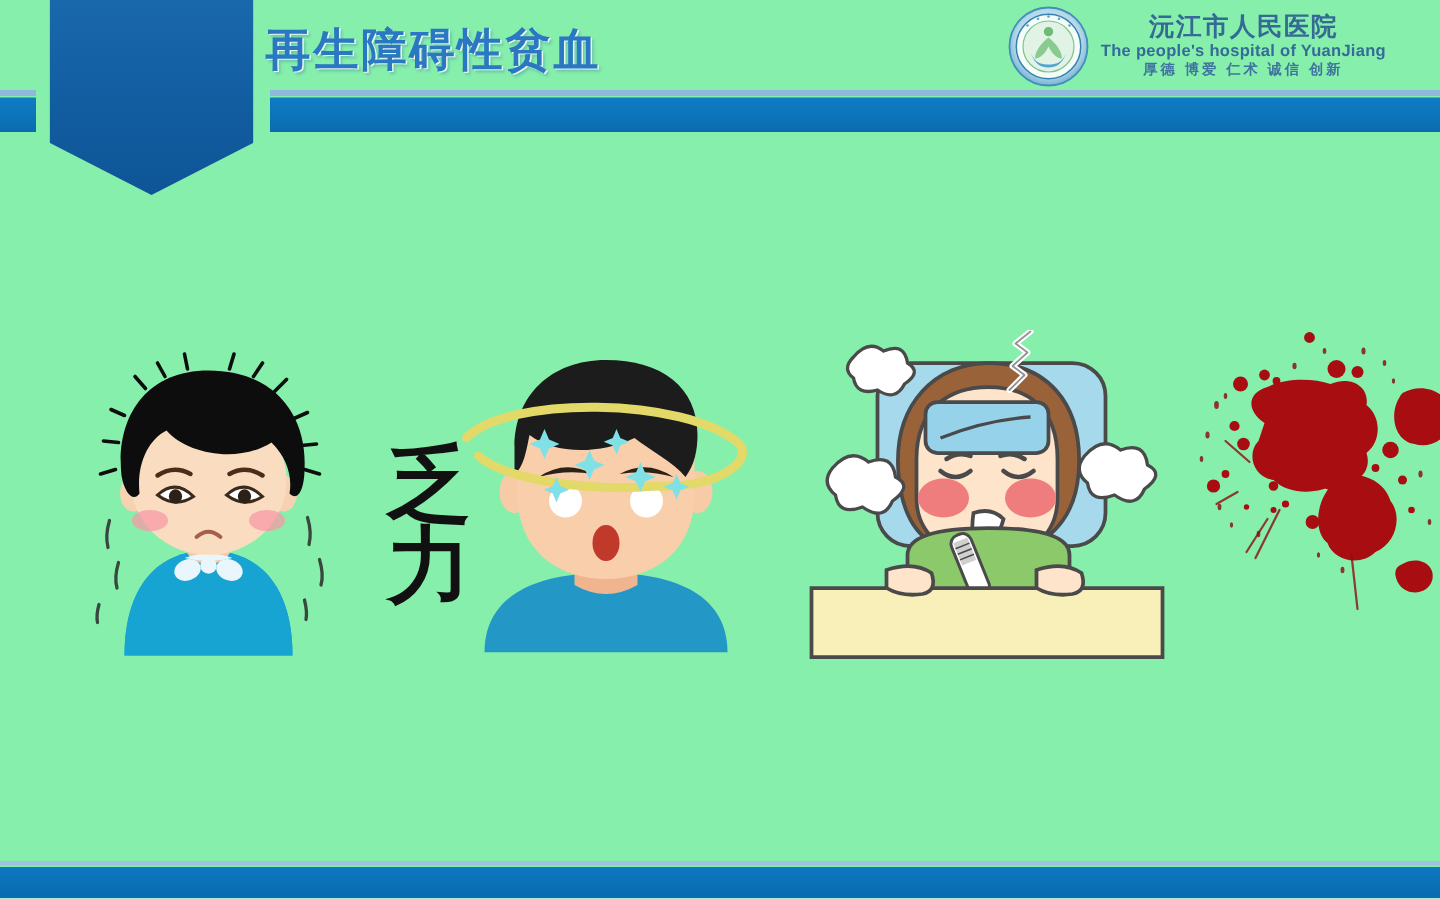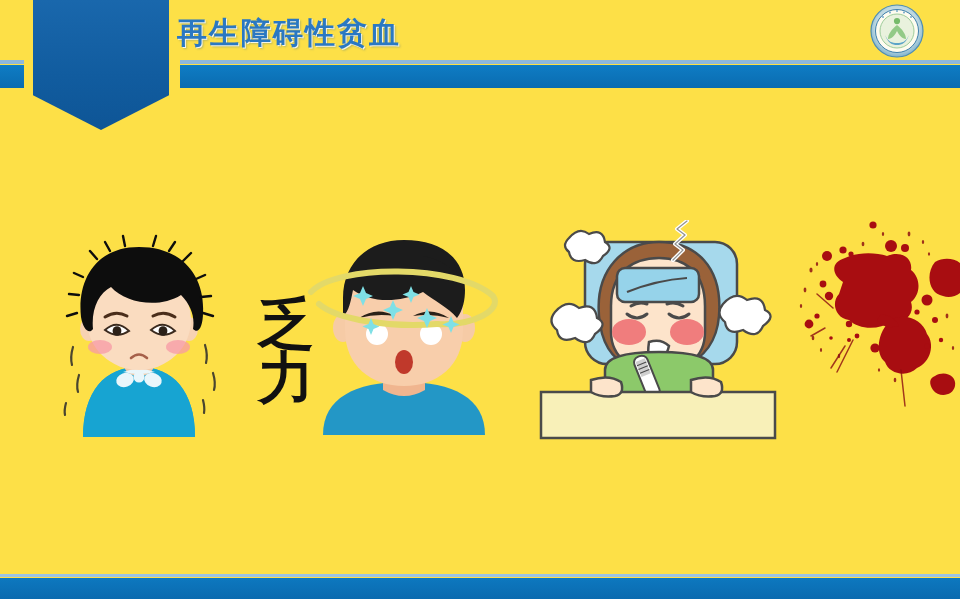--- a/index.html
+++ b/index.html
@@ -7,21 +7,21 @@
     padding: 0;
     background: #ffffff;
   }
   body {
     font-family: "Liberation Sans", "DejaVu Sans", sans-serif;
   }
   #slide {
     position: relative;
     width: 960px;
     height: 599px;
-    background: #fde047;
+    background: #86efac;
     overflow: hidden;
   }
 
   
   .header-bar-wrap {
     position: absolute;
     left: 0;
     top: 60px;
     width: 960px;
     height: 30px;
@@ -218,20 +218,25 @@
         <path d="M15 31 C18 39 22 41 27 41 C32 41 36 39 39 31 C36 38 32 39 27 39 C22 39 18 38 15 31 z" fill="#4f9fd4"></path>
         <g fill="#5a9fd0" font-size="3">
           <circle cx="13" cy="13" r="0.9"></circle>
             <circle cx="20" cy="8.5" r="0.9"></circle>
           <circle cx="27" cy="7" r="0.9"></circle>
             <circle cx="34" cy="8.5" r="0.9"></circle>
           <circle cx="41" cy="13" r="0.9"></circle>
         </g>
       </svg>
     </span>
+    <span class="logo-text">
+      <span class="logo-cn">沅江市人民医院</span>
+      <span class="logo-en">The people's  hospital of YuanJiang</span>
+      <span class="logo-motto">厚德 博爱 仁术 诚信 创新</span>
+    </span>
   </div>
 
   <div class="figures">
 
     <div class="figure fig-fatigue">
       <svg viewBox="0 0 265 215" aria-hidden="true">
 
         <g stroke="#2b2b2b" stroke-width="2.2" stroke-linecap="round" fill="none" opacity="0.85">
           <path d="M20 122 q-3 10 -1 18"></path>
           <path d="M26 150 q-3 10 -1 17"></path>

